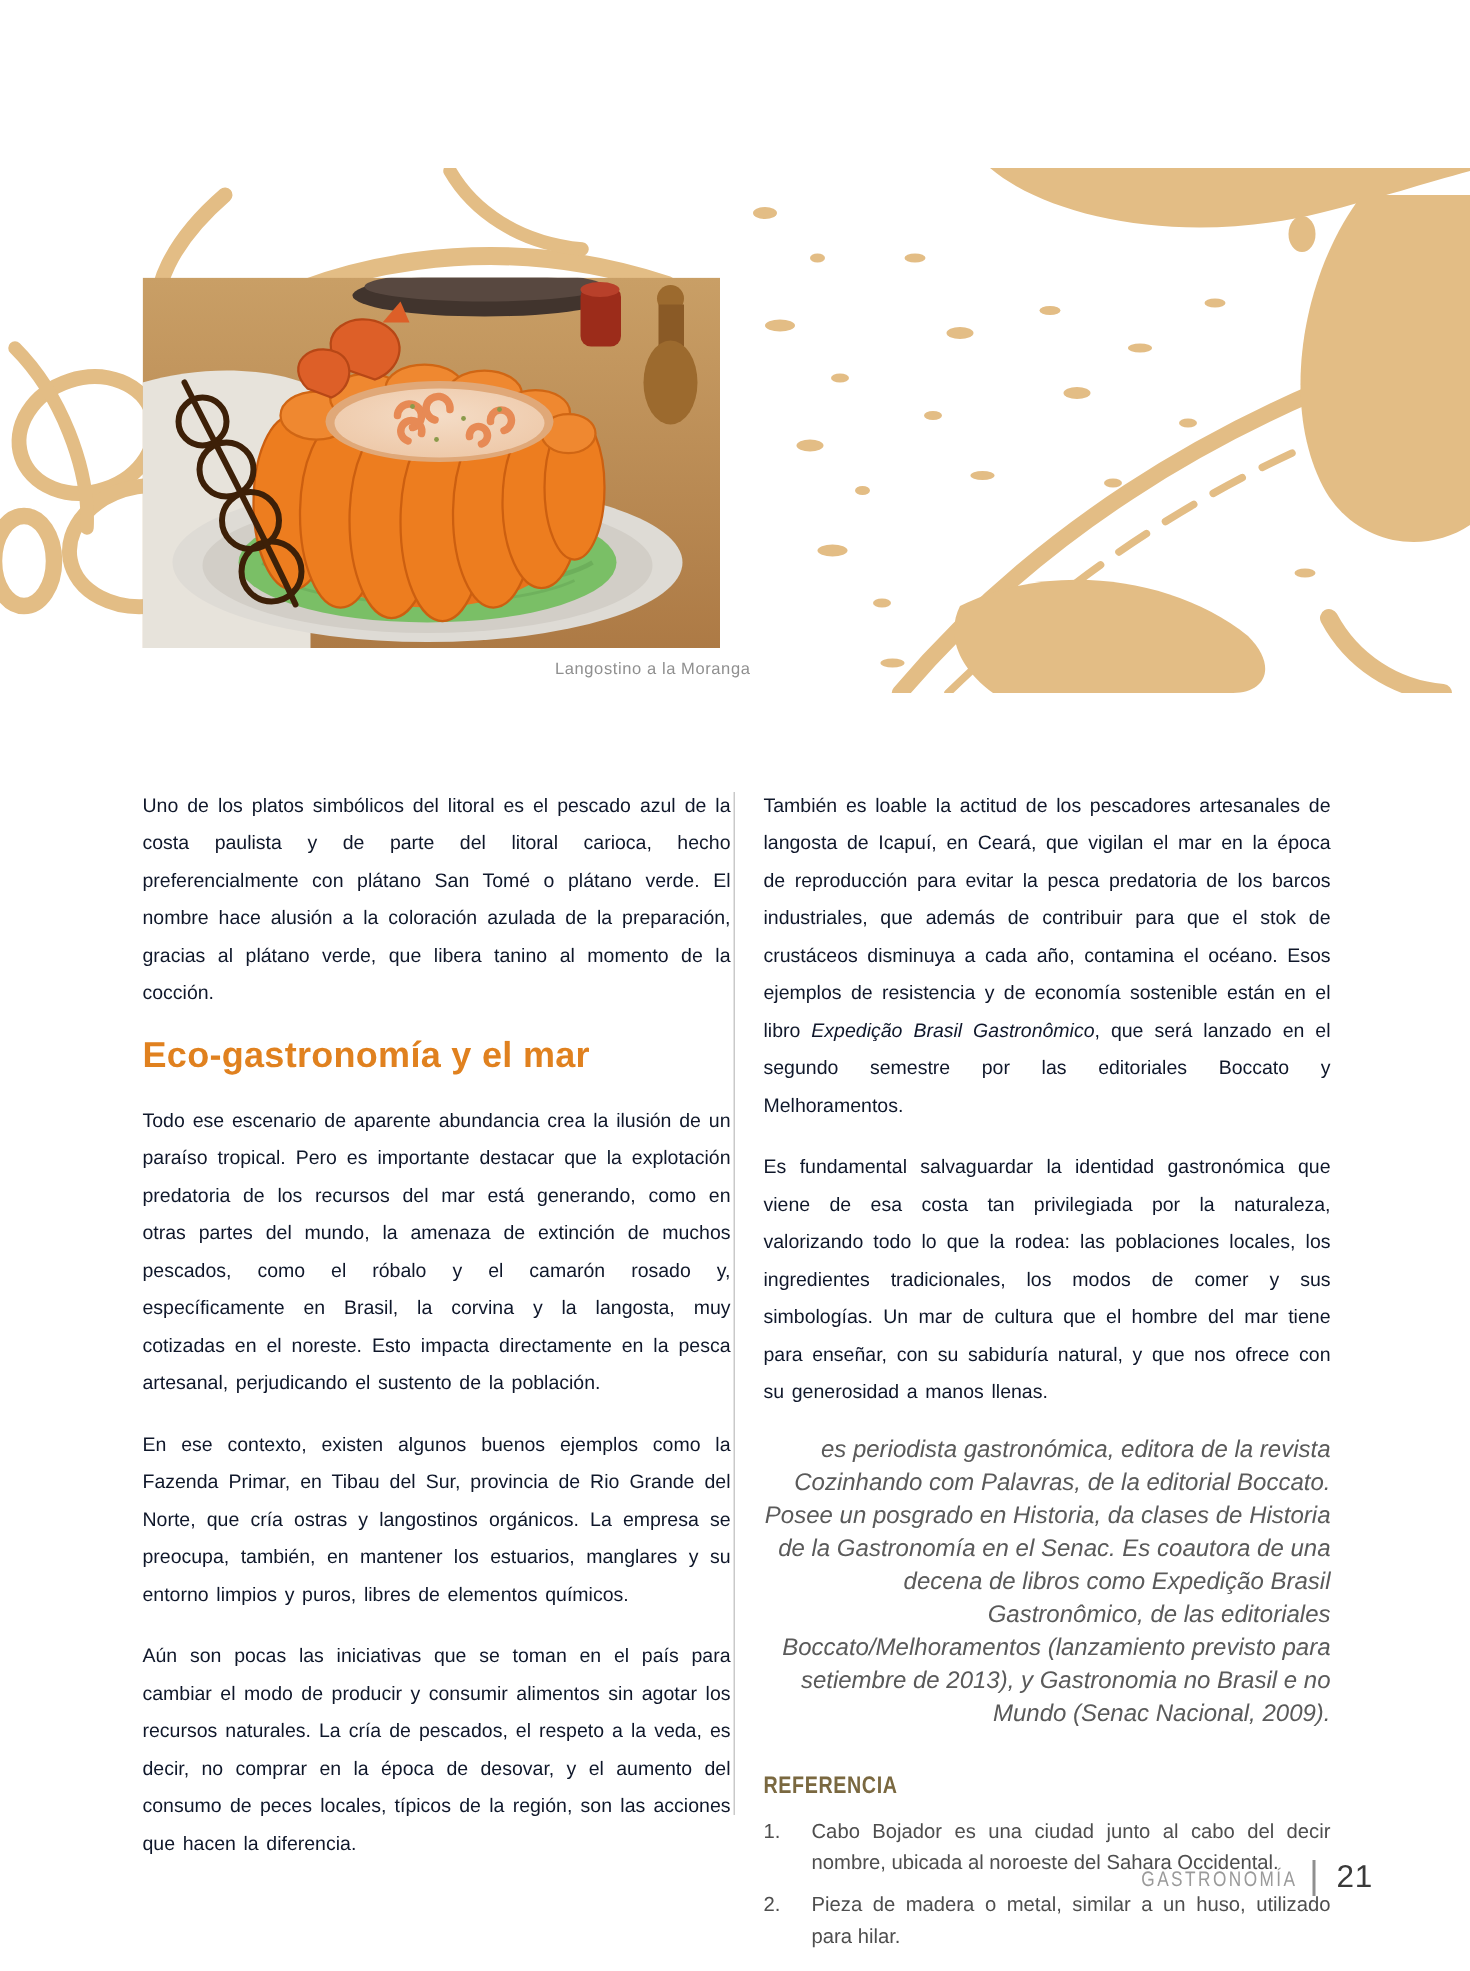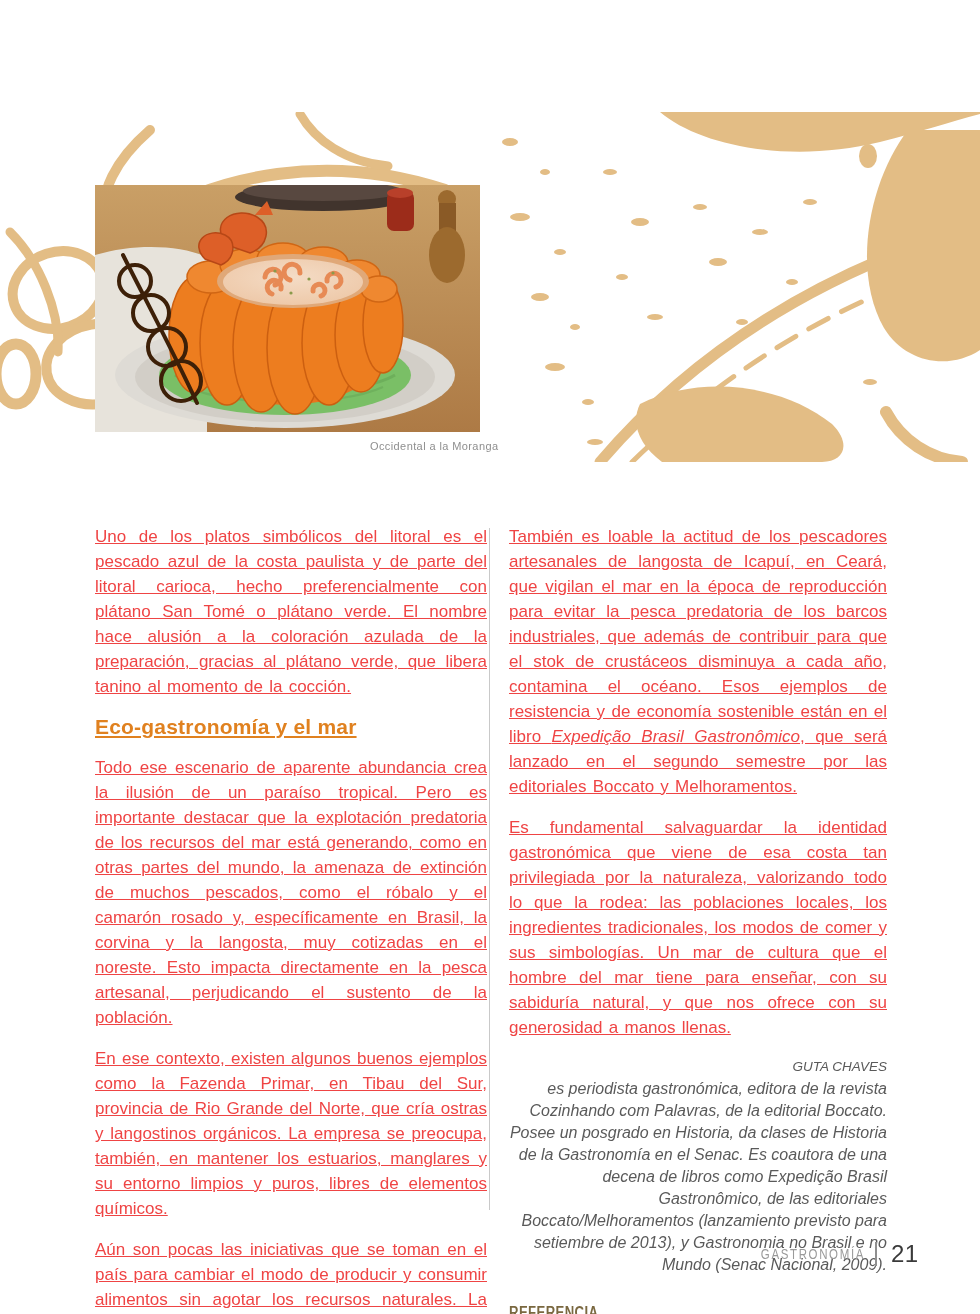--- a/index.html
+++ b/index.html
@@ -15,27 +15,26 @@
   .photo-caption {
     position:absolute; left:370px; top:440px; font-size:11px; color:#8f8f8f;
     letter-spacing:0.4px;
   }
   
   .col { position:absolute; top:524px; }
   .col-left  { left:95px;  width:392px; }
   .col-right { left:509px; width:378px; }
   .col-divider { position:absolute; left:489px; top:528px; width:1px; height:682px; background:#c9c9c9; }
   .col p {
-    font-size:17px; line-height:25px; text-align:justify; color:#ef4444;
-    margin:0 0 16px 0; word-spacing:1.5px;text-decoration:underline;
+    font-size:13px; line-height:25px; text-align:justify; color:#0f172a;
+    margin:0 0 16px 0; word-spacing:1.5px;
   }
   .eco-heading {
-    font-size:21px; font-weight:bold; color:#e0811f; letter-spacing:0.2px;
+    font-size:24px; font-weight:bold; color:#e0811f; letter-spacing:0.2px;
     margin:8px 0 16px 0;
-    text-decoration:underline;
   }
   .book-title { font-style:italic; }
   
   .bio { margin-top:14px; text-align:right; font-style:italic; color:#5a5a5a; }
   .bio-name { font-size:13.5px; line-height:22px; }
   .bio-text { font-size:16px; line-height:22px; }
   
   .ref-heading {
     margin:28px 0 10px 0; font-size:16px; font-weight:bold; color:#7a6840;
     letter-spacing:0.5px; transform:scaleX(0.82); transform-origin:left center; width:150px;
@@ -43,21 +42,21 @@
   .ref-item { display:flex; font-size:13.5px; line-height:21px; color:#4e4e4e; margin-bottom:7px; }
   .ref-num { width:32px; flex:none; }
   .ref-text { flex:1; text-align:justify; }
   
   .footer { position:absolute; left:738px; top:1240px; display:flex; align-items:center; }
   .footer-section {
     color:#9a9a9a; font-size:14px; letter-spacing:2px;
     transform:scaleX(0.82); transform-origin:right center;
   }
   .footer-bar { width:2px; height:24px; background:#8f8f8f; margin:0 14px 0 10px; }
-  .footer-page { color:#3a3a3a; font-size:24px; letter-spacing:0.5px; }
+  .footer-page { color:#3a3a3a; font-size:21px; letter-spacing:0.5px; }
 </style>
 </head>
 <body>
 
 <div class="decor-band">
   <svg width="980" height="350" viewBox="0 0 980 350" xmlns="http://www.w3.org/2000/svg">
     <g fill="none" stroke="#e3bd85" stroke-linecap="round">
 
       <path d="M150 18 C 120 44, 92 84, 112 112 C 132 140, 182 132, 204 102" stroke-width="10"></path>
       <path d="M140 112 C 215 62, 330 40, 445 78" stroke-width="12"></path>
@@ -178,38 +177,37 @@
     <g fill="none" stroke="#3d2008" stroke-width="4" stroke-linecap="round">
       <circle cx="40" cy="96" r="16"></circle>
       <circle cx="56" cy="128" r="18"></circle>
       <circle cx="72" cy="162" r="19"></circle>
       <circle cx="86" cy="196" r="20"></circle>
       <path d="M28 70 C 48 110, 80 170, 102 218"></path>
     </g>
   </svg>
 </div>
 
-<div class="photo-caption">Occidental a la Moranga</div>
+<div class="photo-caption">Langostino a la Moranga</div>
 
 <div class="col-divider"></div>
 
 <div class="col col-left">
   <p>Uno de los platos simbólicos del litoral es el pescado azul de la costa paulista y de parte del litoral carioca, hecho preferencialmente con plátano San Tomé o plátano verde. El nombre hace alusión a la coloración azulada de la preparación, gracias al plátano verde, que libera tanino al momento de la cocción.</p>
   <div class="eco-heading">Eco-gastronomía y el mar</div>
   <p>Todo ese escenario de aparente abundancia crea la ilusión de un paraíso tropical. Pero es importante destacar que la explotación predatoria de los recursos del mar está generando, como en otras partes del mundo, la amenaza de extinción de muchos pescados, como el róbalo y el camarón rosado y, específicamente en Brasil, la corvina y la langosta, muy cotizadas en el noreste. Esto impacta directamente en la pesca artesanal, perjudicando el sustento de la población.</p>
   <p>En ese contexto, existen algunos buenos ejemplos como la Fazenda Primar, en Tibau del Sur, provincia de Rio Grande del Norte, que cría ostras y langostinos orgánicos. La empresa se preocupa, también, en mantener los estuarios, manglares y su entorno limpios y puros, libres de elementos químicos.</p>
   <p>Aún son pocas las iniciativas que se toman en el país para cambiar el modo de producir y consumir alimentos sin agotar los recursos naturales. La cría de pescados, el respeto a la veda, es decir, no comprar en la época de desovar, y el aumento del consumo de peces locales, típicos de la región, son las acciones que hacen la diferencia.</p>
 </div>
 
 <div class="col col-right">
   <p><span>También es loable la actitud de los pescadores artesanales de langosta de Icapuí, en Ceará, que vigilan el mar en la época de reproducción para evitar la pesca predatoria de los barcos industriales, que además de contribuir para que el stok de crustáceos disminuya a cada año, contamina el océano. Esos ejemplos de resistencia y de economía sostenible están en el libro </span><span class="book-title">Expedição Brasil Gastronômico</span><span>, que será lanzado en el segundo semestre por las editoriales Boccato y Melhoramentos.</span></p>
   <p>Es fundamental salvaguardar la identidad gastronómica que viene de esa costa tan privilegiada por la naturaleza, valorizando todo lo que la rodea: las poblaciones locales, los ingredientes tradicionales, los modos de comer y sus simbologías. Un mar de cultura que el hombre del mar tiene para enseñar, con su sabiduría natural, y que nos ofrece con su generosidad a manos llenas.</p>
 
   <div class="bio">
-    <div class="bio-name">GUTA CHAVES</div>
     <div class="bio-text">es periodista gastronómica, editora de la revista Cozinhando com Palavras, de la editorial Boccato. Posee un posgrado en Historia, da clases de Historia de la Gastronomía en el Senac. Es coautora de una decena de libros como Expedição Brasil Gastronômico, de las editoriales Boccato/Melhoramentos (lanzamiento previsto para setiembre de 2013), y Gastronomia no Brasil e no Mundo (Senac Nacional, 2009).</div>
   </div>
 
   <div class="ref-heading">REFERENCIA</div>
   <div class="ref-item">
     <span class="ref-num">1.</span>
     <span class="ref-text">Cabo Bojador es una ciudad junto al cabo del decir nombre, ubicada al noroeste del Sahara Occidental.</span>
   </div>
   <div class="ref-item">
     <span class="ref-num">2.</span>

